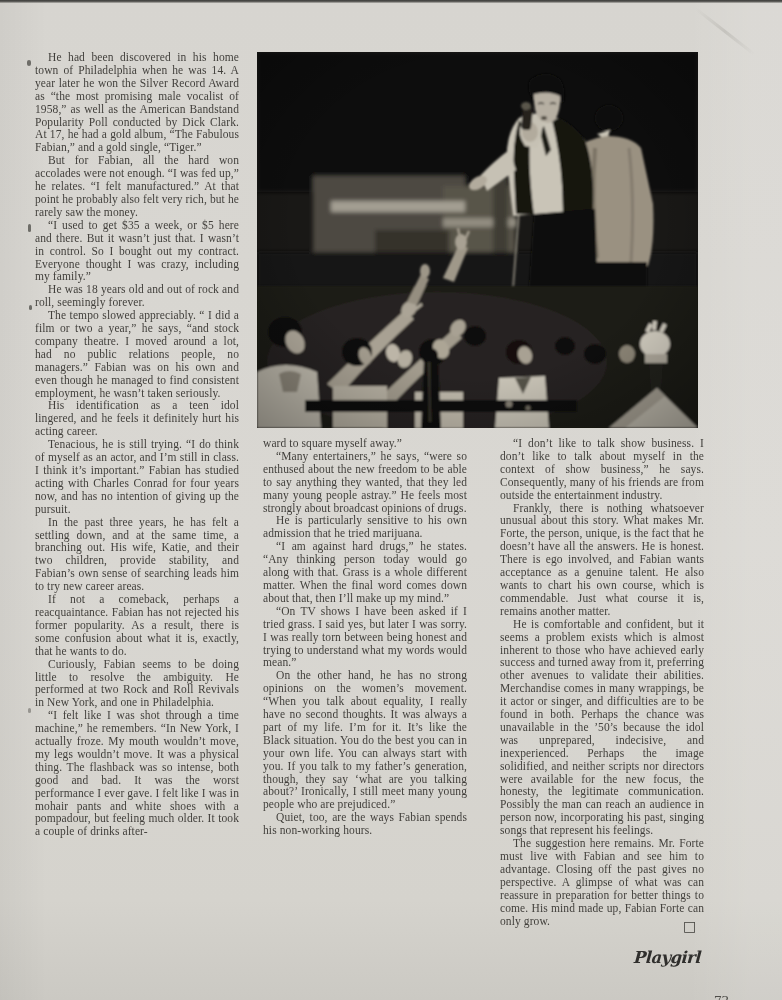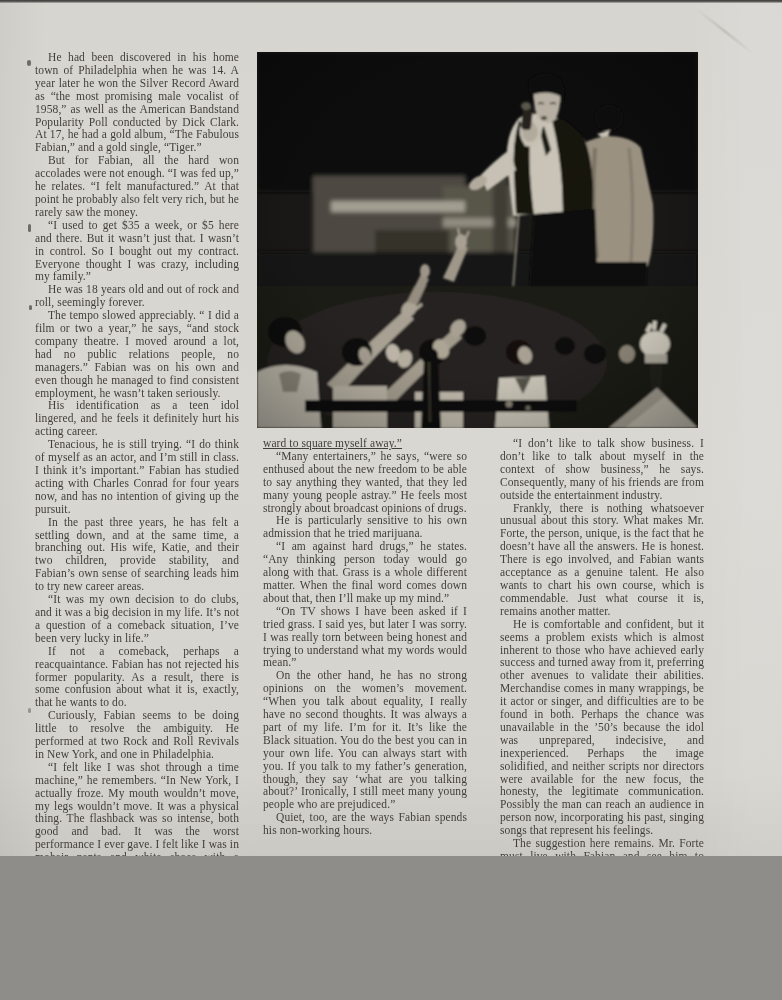--- a/index.html
+++ b/index.html
@@ -1,17 +1,17 @@
 <!DOCTYPE html>
 <html><head>
 <meta charset="utf-8">
 <style>
   html,body{margin:0;padding:0;background:#8f8d89;}
   #page{
-    position:relative; width:782px; height:856px; overflow:hidden;
+    position:relative; width:782px; height:1000px; overflow:hidden;
     background:
       linear-gradient(90deg, rgba(0,0,0,0.04) 0%, rgba(0,0,0,0) 6%, rgba(0,0,0,0) 88%, rgba(255,255,255,0.10) 96%),
       linear-gradient(180deg, #d7d5d0 0%, #d9d7d2 55%, #d5d3cd 90%, #cbc9c3 100%);
     font-family:"Liberation Serif", serif;
   }
   .scan-edge-top{position:absolute;left:0;top:0;width:782px;height:3px;
     background:linear-gradient(180deg,#3a3a38 0%,#6b6a66 70%,rgba(107,106,102,0) 100%);}
   .crease{position:absolute;left:688px;top:30px;width:74px;height:3px;opacity:.5;
     background:linear-gradient(90deg,rgba(150,148,143,0),#b1afa9,rgba(150,148,143,0));
     transform:rotate(38deg);}
@@ -20,21 +20,21 @@
   .speck.s2{left:28px;top:224px;width:3px;height:8px;}
   .speck.s3{left:29px;top:305px;width:3px;height:5px;}
   .speck.s4{left:28px;top:708px;width:3px;height:5px;opacity:.6;}
 
   .col{
     position:absolute; width:204px; overflow:hidden;
     color:#413f3b; font-size:11.5px; line-height:12.9px;
     text-align:justify; letter-spacing:0.1px;
   }
   .col p{margin:0; text-indent:13px;}
-  .col p.noindent{text-indent:0;text-decoration:underline;}
+  .col p.noindent{text-indent:0;}
   #col-left{left:35px; top:51px; height:897px;}
   #col-mid{left:263px; top:437px; height:522px;}
   #col-right{left:500px; top:437px; height:518px;}
 
   #photo{position:absolute; left:257px; top:52px; width:441px; height:376px; display:block;}
 
   #end-mark{
     position:absolute; left:683px; top:919px;
     font-size:14px; color:#3f3e3a; line-height:14px;
     font-family:"DejaVu Sans", sans-serif;
@@ -161,21 +161,20 @@
 
   <div id="col-left" class="col">
       <p>He had been discovered in his home town of Philadelphia when he was 14. A year later he won the Silver Record Award as “the most promising male vocalist of 1958,” as well as the American Bandstand Popularity Poll conducted by Dick Clark. At 17, he had a gold album, “The Fabulous Fabian,” and a gold single, “Tiger.”</p>
       <p>But for Fabian, all the hard won accolades were not enough. “I was fed up,” he relates. “I felt manufactured.” At that point he probably also felt very rich, but he rarely saw the money.</p>
       <p>“I used to get $35 a week, or $5 here and there. But it wasn’t just that. I wasn’t in control. So I bought out my contract. Everyone thought I was crazy, including my family.”</p>
       <p>He was 18 years old and out of rock and roll, seemingly forever.</p>
       <p>The tempo slowed appreciably. “ I did a film or two a year,” he says, “and stock company theatre. I moved around a lot, had no public relations people, no managers.” Fabian was on his own and even though he managed to find consistent employment, he wasn’t taken seriously.</p>
       <p>His identification as a teen idol lingered, and he feels it definitely hurt his acting career.</p>
       <p>Tenacious, he is still trying. “I do think of myself as an actor, and I’m still in class. I think it’s important.” Fabian has studied acting with Charles Conrad for four years now, and has no intention of giving up the pursuit.</p>
       <p>In the past three years, he has felt a settling down, and at the same time, a branching out. His wife, Katie, and their two children, provide stability, and Fabian’s own sense of searching leads him to try new career areas.</p>
-      <p>“It was my own decision to do clubs, and it was a big decision in my life. It’s not a question of a comeback situation, I’ve been very lucky in life.”</p>
       <p>If not a comeback, perhaps a reacquaintance. Fabian has not rejected his former popularity. As a result, there is some confusion about what it is, exactly, that he wants to do.</p>
       <p>Curiously, Fabian seems to be doing little to resolve the ambiguity. He performed at two Rock and Roll Revivals in New York, and one in Philadelphia.</p>
       <p>“I felt like I was shot through a time machine,” he remembers. “In New York, I actually froze. My mouth wouldn’t move, my legs wouldn’t move. It was a physical thing. The flashback was so intense, both good and bad. It was the worst performance I ever gave. I felt like I was in mohair pants and white shoes with a pompadour, but feeling much older. It took a couple of drinks after-</p>
     </div>
 
   <div id="col-mid" class="col">
       <p class="noindent">ward to square myself away.”</p>
       <p>“Many entertainers,” he says, “were so enthused about the new freedom to be able to say anything they wanted, that they led many young people astray.” He feels most strongly about broadcast opinions of drugs.</p>
       <p>He is particularly sensitive to his own admission that he tried marijuana.</p>
       <p>“I am against hard drugs,” he states. “Any thinking person today would go along with that. Grass is a whole different matter. When the final word comes down about that, then I’ll make up my mind.”</p>

